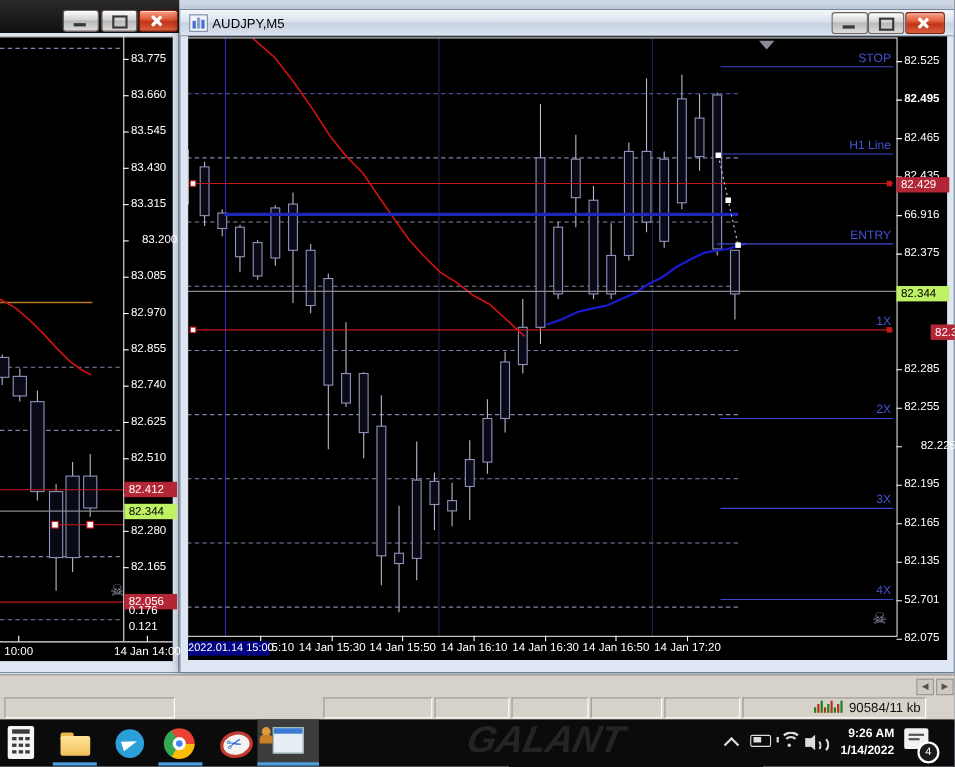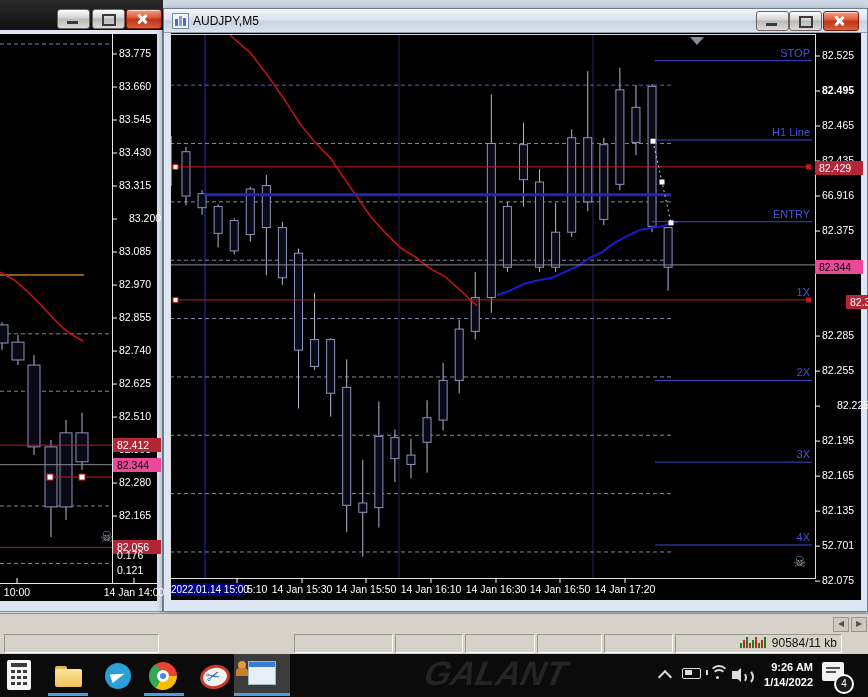--- a/index.html
+++ b/index.html
@@ -14,21 +14,21 @@
   .winbtn{position:absolute;border:1px solid #70625c;border-radius:3px;
           background:linear-gradient(#fdfdfd,#d2d2d2 45%,#b9b9b9 50%,#dcdcdc);box-shadow:0 1px 0 rgba(255,255,255,.6) inset;}
   .winbtn.close{background:linear-gradient(#f5a088,#e35d3d 40%,#c0341a 55%,#d9603f);border-color:#7c1d08;}
   .glyph-min{position:absolute;left:9px;top:11px;width:11px;height:3px;background:#3a3a3a;}
   .glyph-max{position:absolute;left:9px;top:4px;width:10px;height:8px;border:2px solid #3a3a3a;}
   .xbar{position:absolute;left:14px;top:3px;width:2.5px;height:12px;background:#fff;border-radius:1px;}
   .chartblack{position:absolute;background:#000;}
   
   .pbox{position:absolute;font-size:10.5px;line-height:14px;text-align:left;padding-left:4px;width:44px;height:14px;}
   .pbox.red{background:#b22636;color:#fff;}
-  .pbox.white{background:#ec4899;color:#000;}
+  .pbox.white{background:#bef264;color:#000;}
   .ticklabel{position:absolute;color:#fff;font-size:10.5px;}
   .tradelabel{position:absolute;color:#4553d6;font-size:11px;text-align:right;width:158px;}
   .skull{position:absolute;color:#8d96a4;font-size:15px;}
   
   #statusbar{position:absolute;left:0;top:613px;width:868px;height:41px;background:#d6d2ca;border-top:1px solid #8f8f8f;}
   .scell{position:absolute;top:20px;height:17px;border:1px solid #fff;border-top-color:#9a958c;border-left-color:#9a958c;
          font-size:12px;color:#111;line-height:17px;text-align:center;overflow:hidden;}
   .scrollarrow{position:absolute;top:3px;width:14px;height:13px;background:#cdc9c1;border:1px solid #9a958c;color:#555;
                font-size:8px;line-height:12px;text-align:center;}
   

